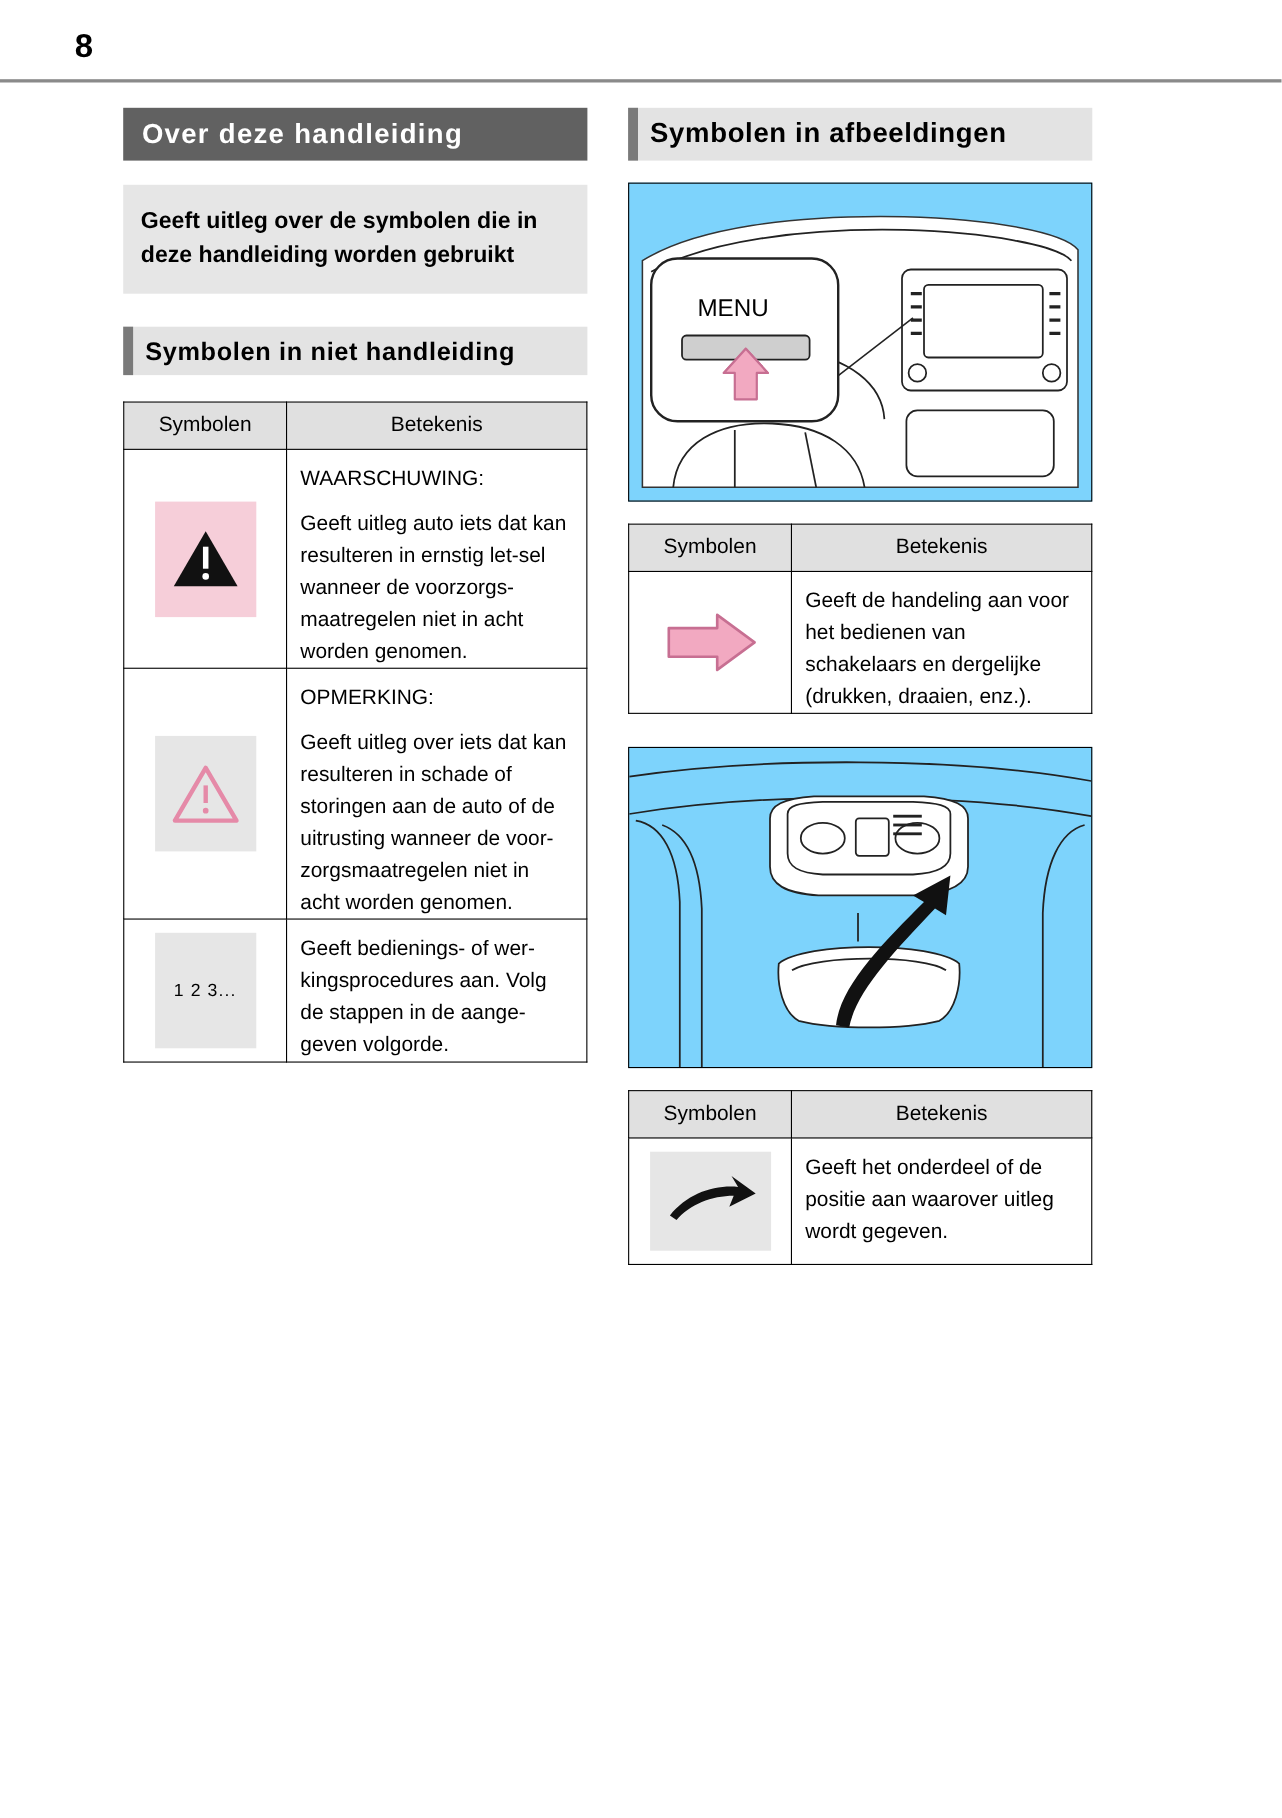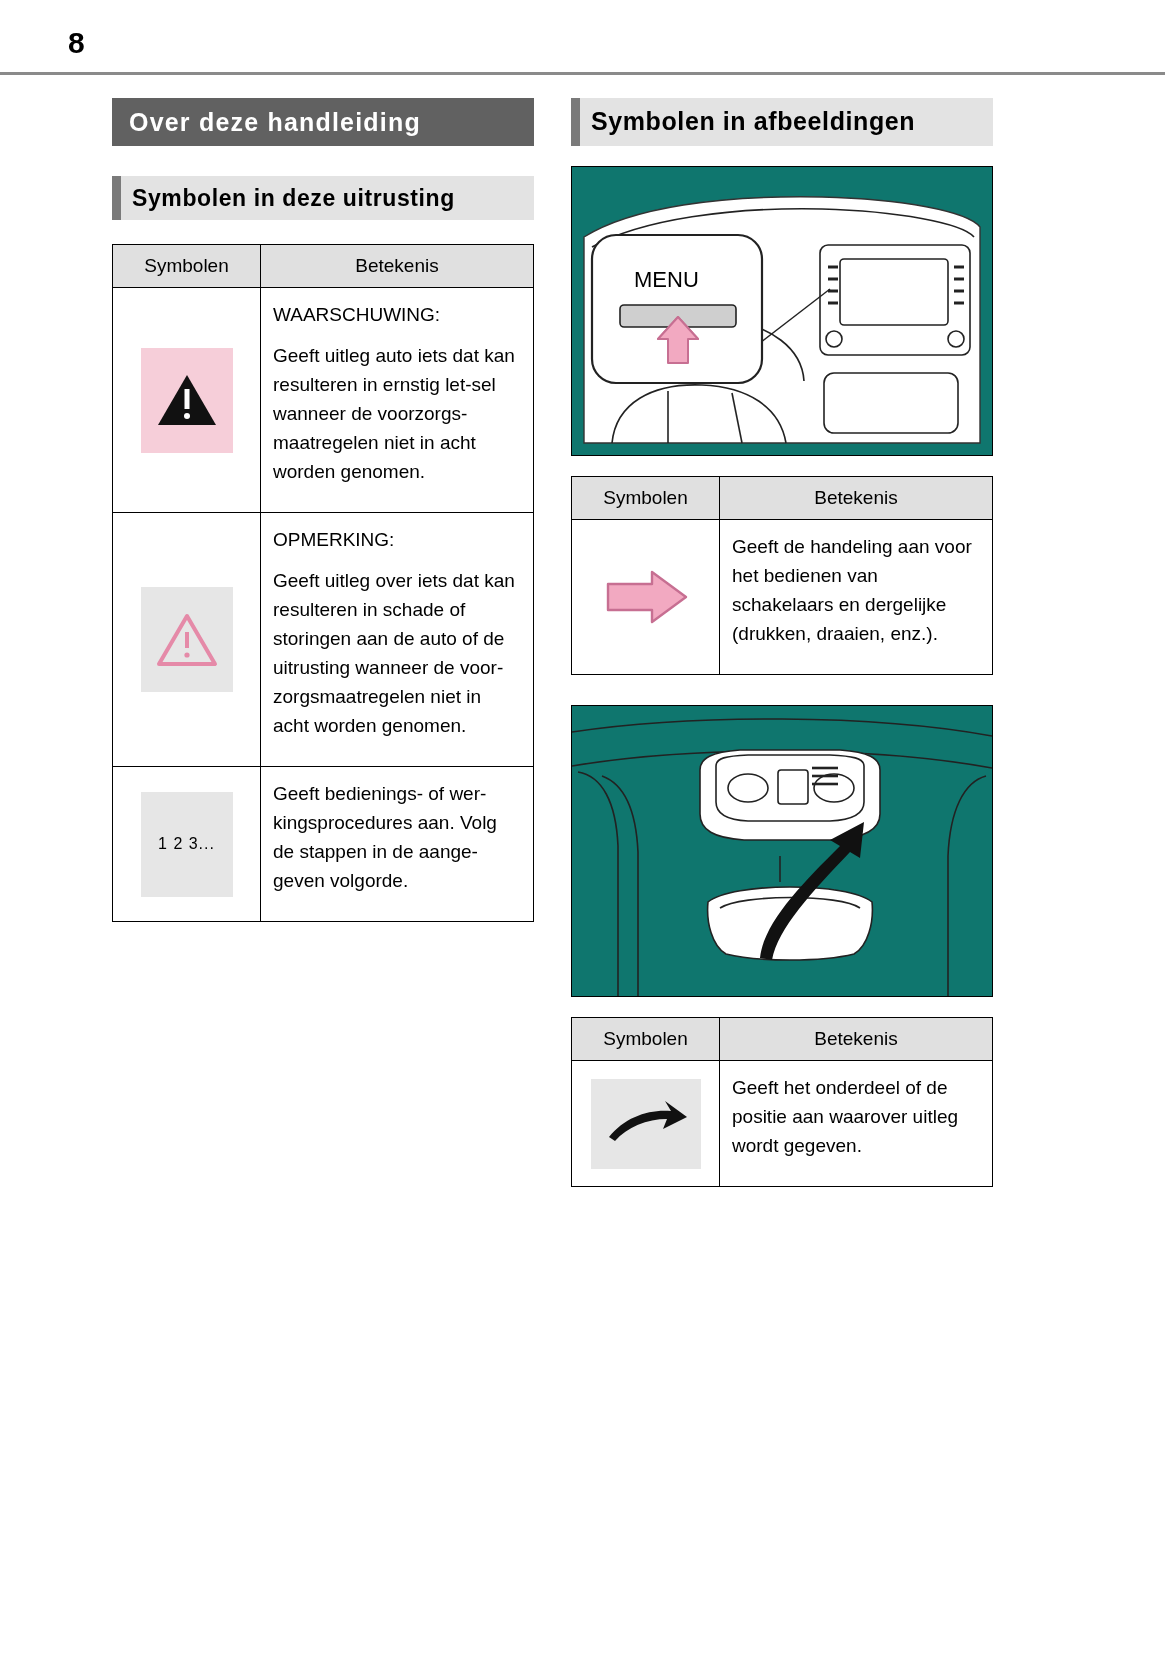--- a/index.html
+++ b/index.html
@@ -110,21 +110,21 @@
   table.sym th {
     background: #e0e0e0;
     font-size: 19px;
     font-weight: normal;
     padding: 10px 13px;
     text-align: center;
   }
   table.sym td.text {
     font-size: 19px;
     line-height: 29px;
-    padding: 12px 14px 26px 12px;
+    padding: 12px 14px 0 12px;
   }
   table.sym td.icon {
     text-align: center;
     vertical-align: middle;
     padding: 12px 0;
   }
   .icon-tile {
     width: 92px;
     height: 105px;
     background: #e6e6e6;
@@ -137,21 +137,21 @@
   .steps {
     font-size: 16px;
     letter-spacing: 1px;
   }
 
   
   .figure-box {
     border: 1px solid #000;
     box-sizing: border-box;
     width: 422px;
-    background: #0f766e;
+    background: #7dd3fc;
   }
   .figure-1 { height: 290px; }
   .figure-2 { height: 292px; }
 
   .t-col-a { width: 148px; }
   .t-col-b { width: auto; }
 
   svg { display: block; }
 </style>
 </head>
@@ -159,24 +159,25 @@
 
 <div class="page">
 
   <div class="page-number">8</div>
   <div class="header-rule"></div>
 
   <div class="col-left">
 
     <div class="h-dark">Over deze handleiding</div>
 
+    <div class="intro-box">Geeft uitleg over de symbolen die in deze handleiding worden gebruikt</div>
 
     <div class="spacer-30"></div>
 
-    <div class="h-grey">Symbolen in deze uitrusting</div>
+    <div class="h-grey">Symbolen in niet handleiding</div>
 
     <div class="spacer-24"></div>
 
     <table class="sym">
       <colgroup>
         <col class="t-col-a">
         <col class="t-col-b">
       </colgroup>
       <thead>
         <tr>

